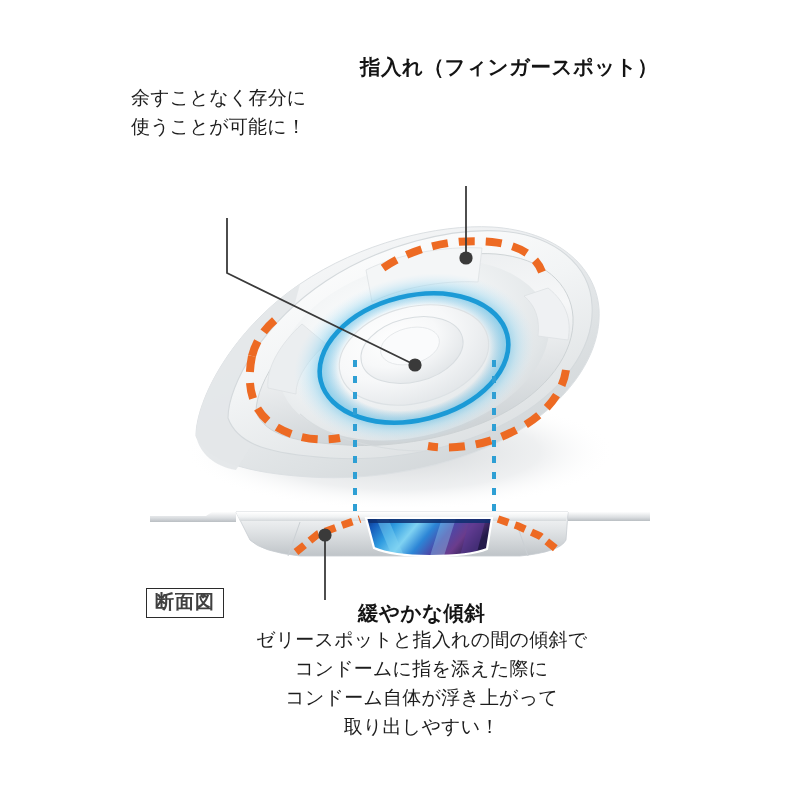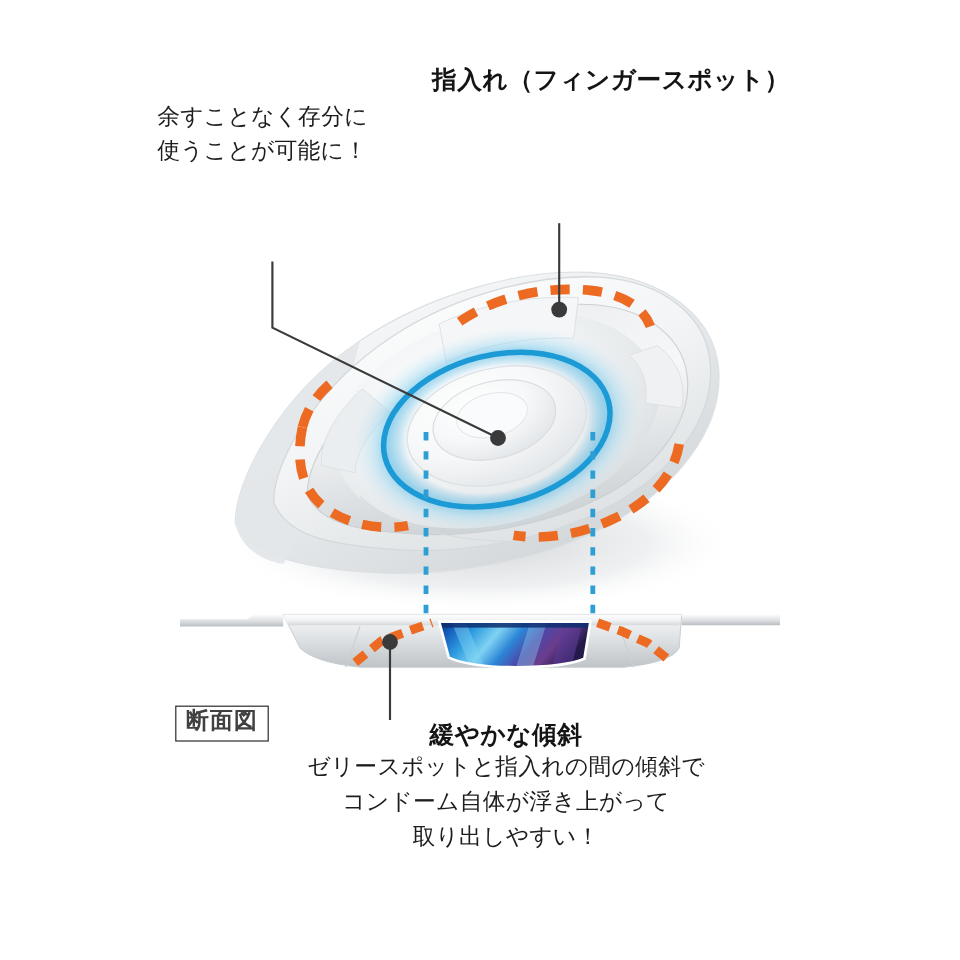--- a/index.html
+++ b/index.html
@@ -275,19 +275,20 @@
     <div class="c-line">使うことが可能に！</div>
   </div>
 
   <div class="callout" id="callout-finger">
     <div class="c-title">指入れ（フィンガースポット）</div>
   </div>
 
   <div class="callout" id="callout-slope">
     <div class="c-title">緩やかな傾斜</div>
     <div class="c-line">ゼリースポットと指入れの間の傾斜で</div>
+    <div class="c-line">コンドームに指を添えた際に</div>
     <div class="c-line">コンドーム自体が浮き上がって</div>
     <div class="c-line">取り出しやすい！</div>
   </div>
 
   <div id="section-label">断面図</div>
 
 </div>
 
 </body></html>

